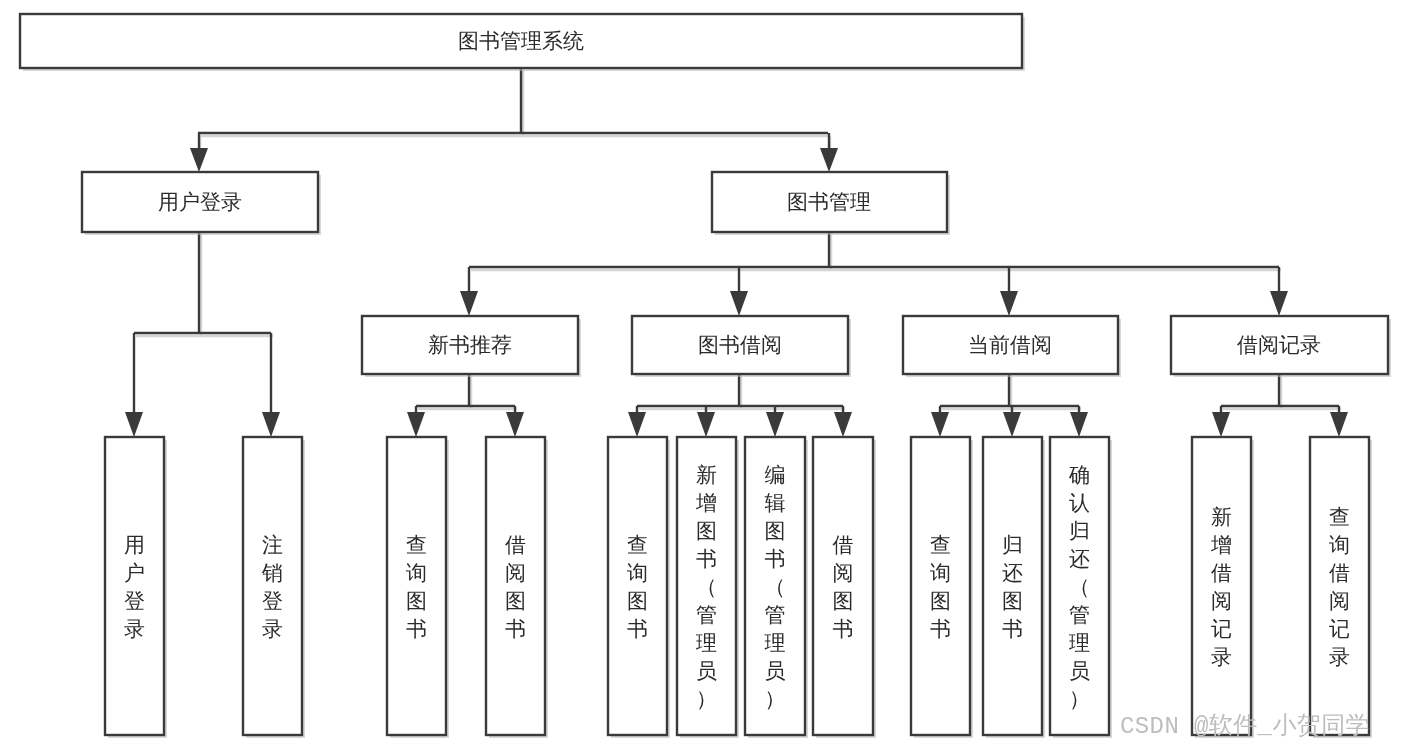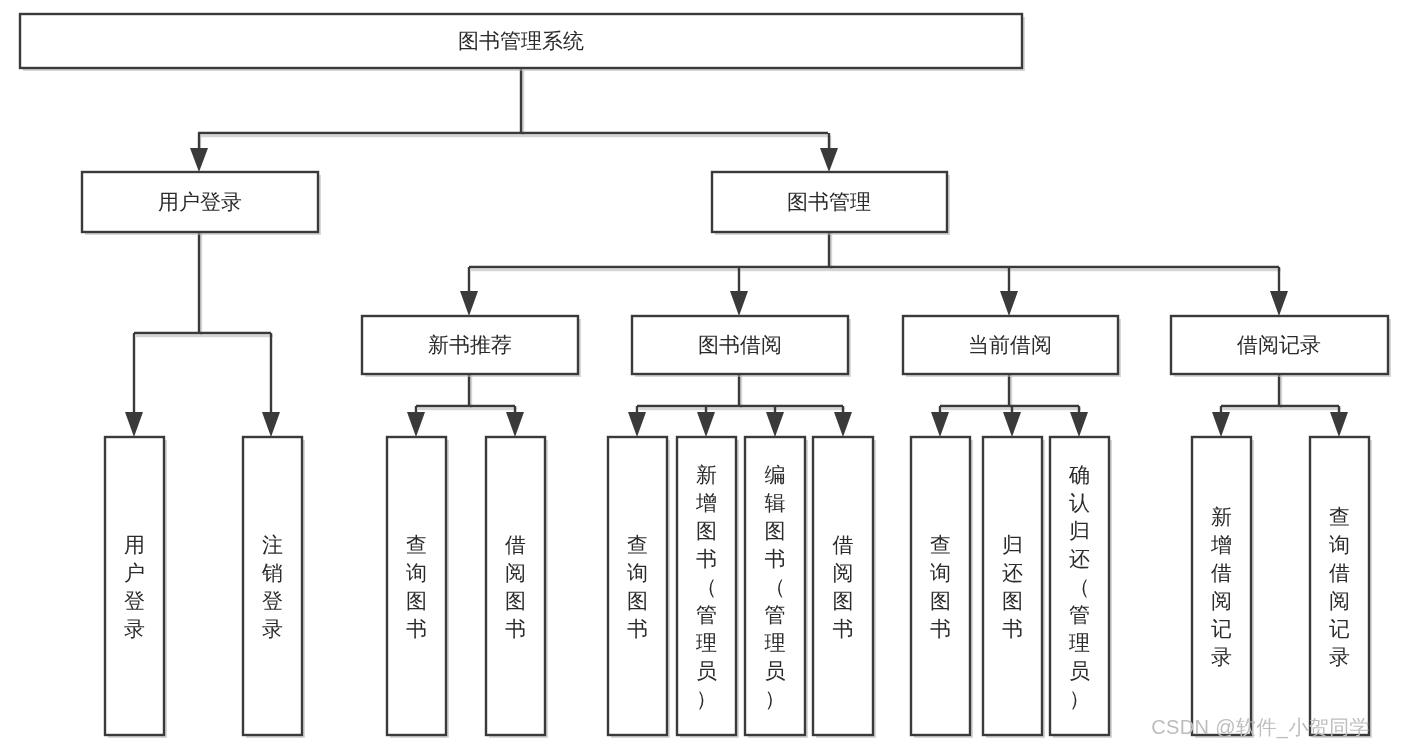--- a/index.html
+++ b/index.html
@@ -62,22 +62,22 @@
   .node-label-v {
     font-family: "Liberation Sans", "DejaVu Sans", sans-serif;
     font-size: 21px;
     fill: #2b2b2b;
     text-anchor: middle;
   }
   .watermark {
     position: absolute;
     right: 9px;
     bottom: 6px;
-    font-family: Liberation Sans, sans-serif;
-    font-size: 20px;
+    font-family: Liberation Mono, monospace;
+    font-size: 24px;
     color: #bdbdbd;
     letter-spacing: 0.4px;
     white-space: nowrap;
     user-select: none;
   }
 </style>
 </head>
 <body>
 
 <div id="diagram-root">

